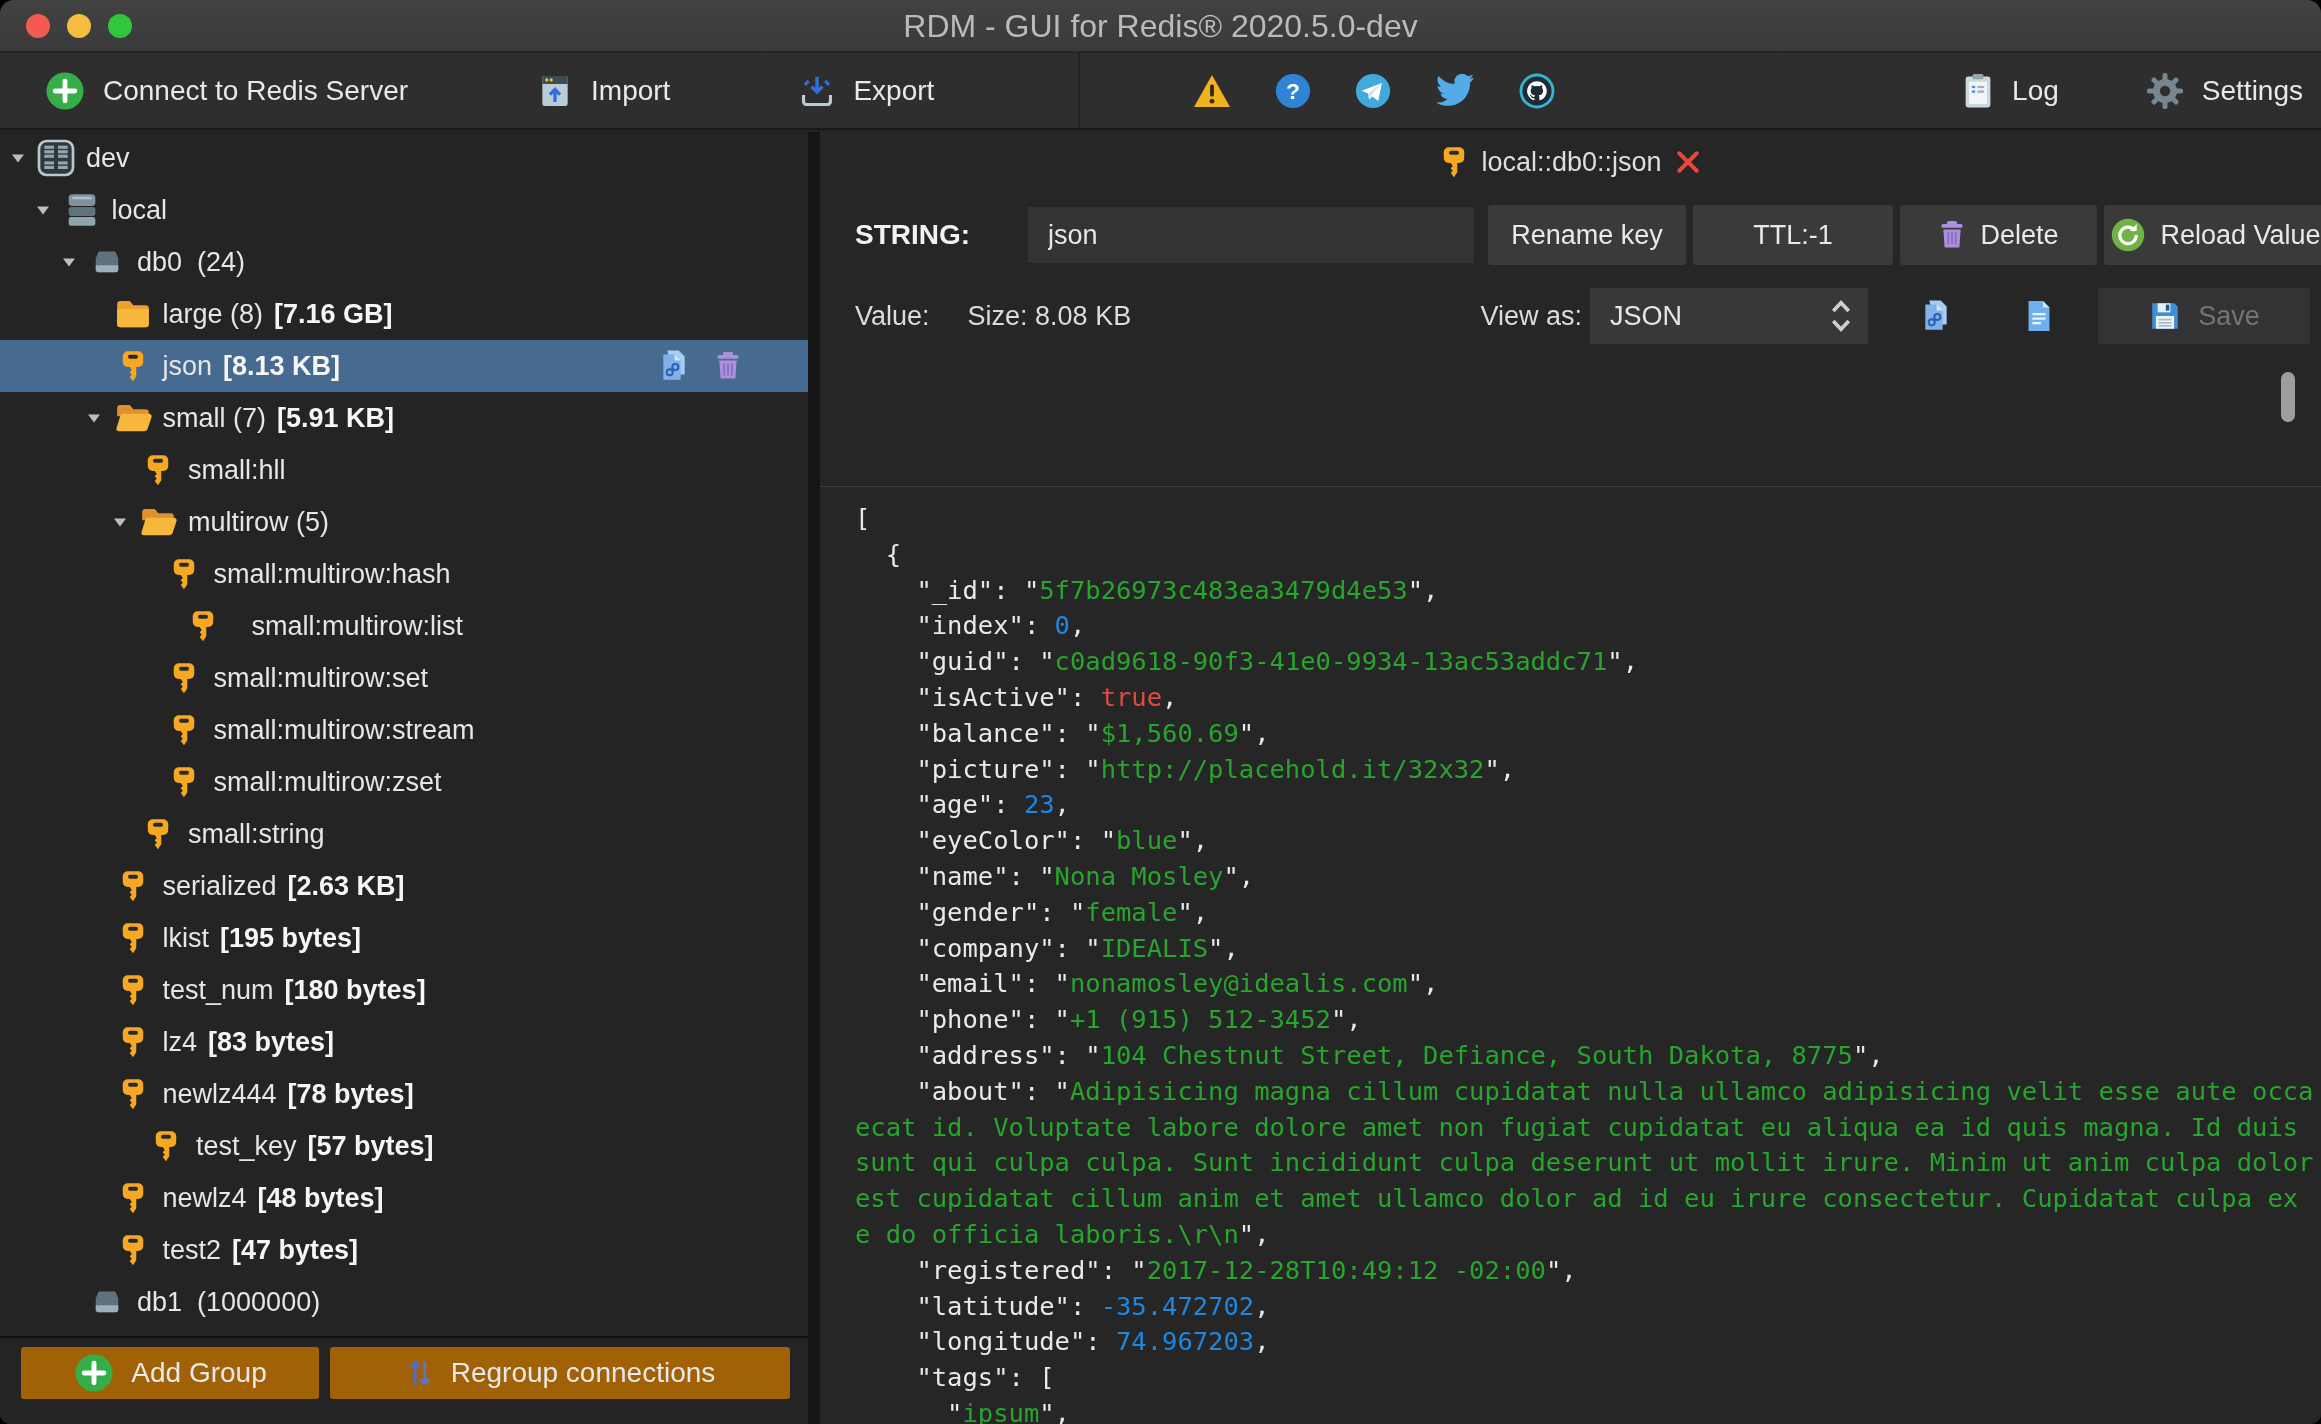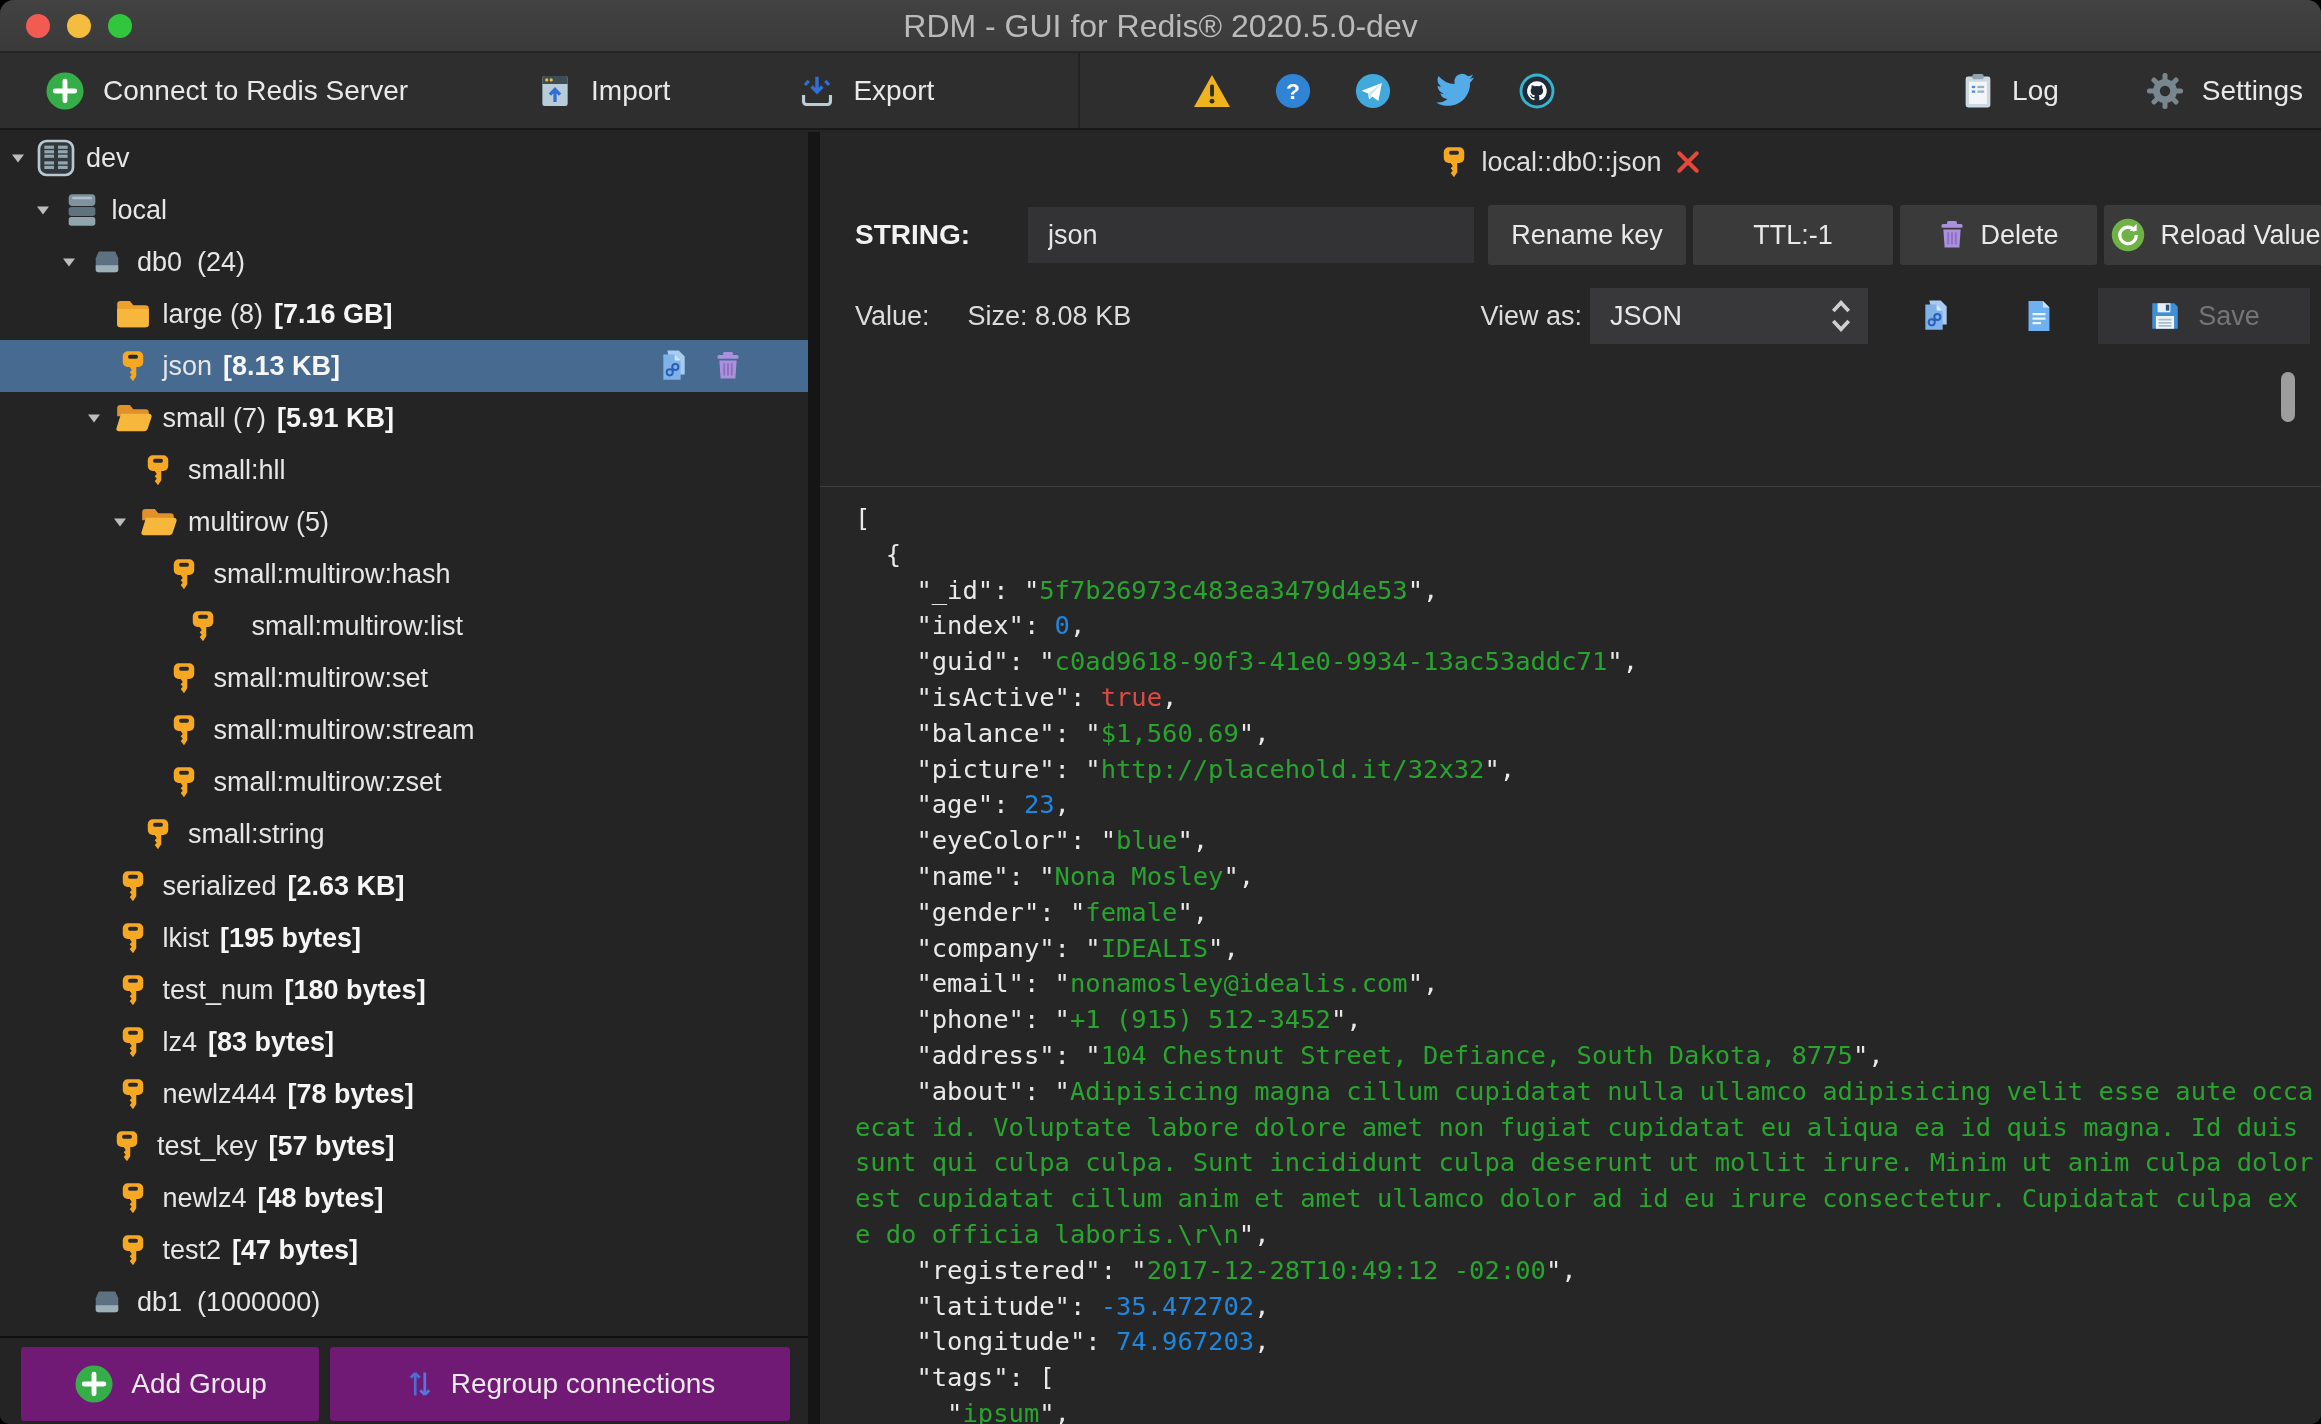--- a/index.html
+++ b/index.html
@@ -39,21 +39,21 @@
           white-space:nowrap; position:relative; }
   .trow.sel { background:#476a91; }
   .arrow { width:27px; flex:none; display:flex; justify-content:center; align-items:center; }
   .ticon { width:50px; flex:none; display:flex; justify-content:center; align-items:center; }
   .tlabel { margin-left:5px; }
   .tsuffix { margin-left:15px; }
   .tsize { margin-left:11px; font-weight:bold; color:#f6f6f6; }
   .tactions { position:absolute; right:66px; display:flex; gap:24px; align-items:center; }
   .sidebar-footer { position:absolute; left:0; right:0; bottom:0; height:88px; background:#242424;
                     border-top:2px solid #101010; display:flex; padding:9px 18px 0 21px; gap:11px; }
-  .sf-btn { height:74px; background:#701a75; border-radius:3px; display:flex; align-items:center;
+  .sf-btn { height:52px; background:#a16207; border-radius:3px; display:flex; align-items:center;
             justify-content:center; gap:16px; color:#e9e9e9; font-size:28px; }
   .sf-btn.add { width:298px; }
   .sf-btn.regroup { width:460px; }
 
   
   .content { position:absolute; top:132px; left:820px; right:0; bottom:0; background:#262626; }
   .tabbar { height:60px; display:flex; justify-content:center; align-items:center; }
   .tab { display:flex; align-items:center; gap:12px; font-size:27px; color:#dedede; }
   .keyrow { height:86px; display:flex; align-items:center; padding:0 8px 0 35px; gap:7px; }
   .type-label { font-weight:bold; font-size:28px; color:#f2f2f2; width:166px; flex:none; }
@@ -468,21 +468,21 @@
           <span class="ticon">
             <svg width="30" height="33" viewBox="0 0 22 24">
               <rect x="3.5" y="0.8" width="15" height="11.5" rx="3.6" fill="#f7a823"></rect>
               <rect x="7.4" y="3.4" width="7.2" height="2.9" rx="1.2" fill="#2a2a2a"></rect>
               <path d="M8.6 12.3h4.8v6.9L11 22.8l-2.4-3.1 1.5-1.7-1.5-1.8 1.5-1.7z" fill="#f7a823"></path>
             </svg>
           </span>
           <span class="tlabel">newlz444</span>
           <span class="tsize">[78 bytes]</span>
         </div>
-        <div class="trow" style="padding-left: 75px;">
+        <div class="trow" style="padding-left: 114px;">
           <span class="arrow"></span>
           <span class="ticon">
             <svg width="30" height="33" viewBox="0 0 22 24">
               <rect x="3.5" y="0.8" width="15" height="11.5" rx="3.6" fill="#f7a823"></rect>
               <rect x="7.4" y="3.4" width="7.2" height="2.9" rx="1.2" fill="#2a2a2a"></rect>
               <path d="M8.6 12.3h4.8v6.9L11 22.8l-2.4-3.1 1.5-1.7-1.5-1.8 1.5-1.7z" fill="#f7a823"></path>
             </svg>
           </span>
           <span class="tlabel">test_key</span>
           <span class="tsize">[57 bytes]</span>

